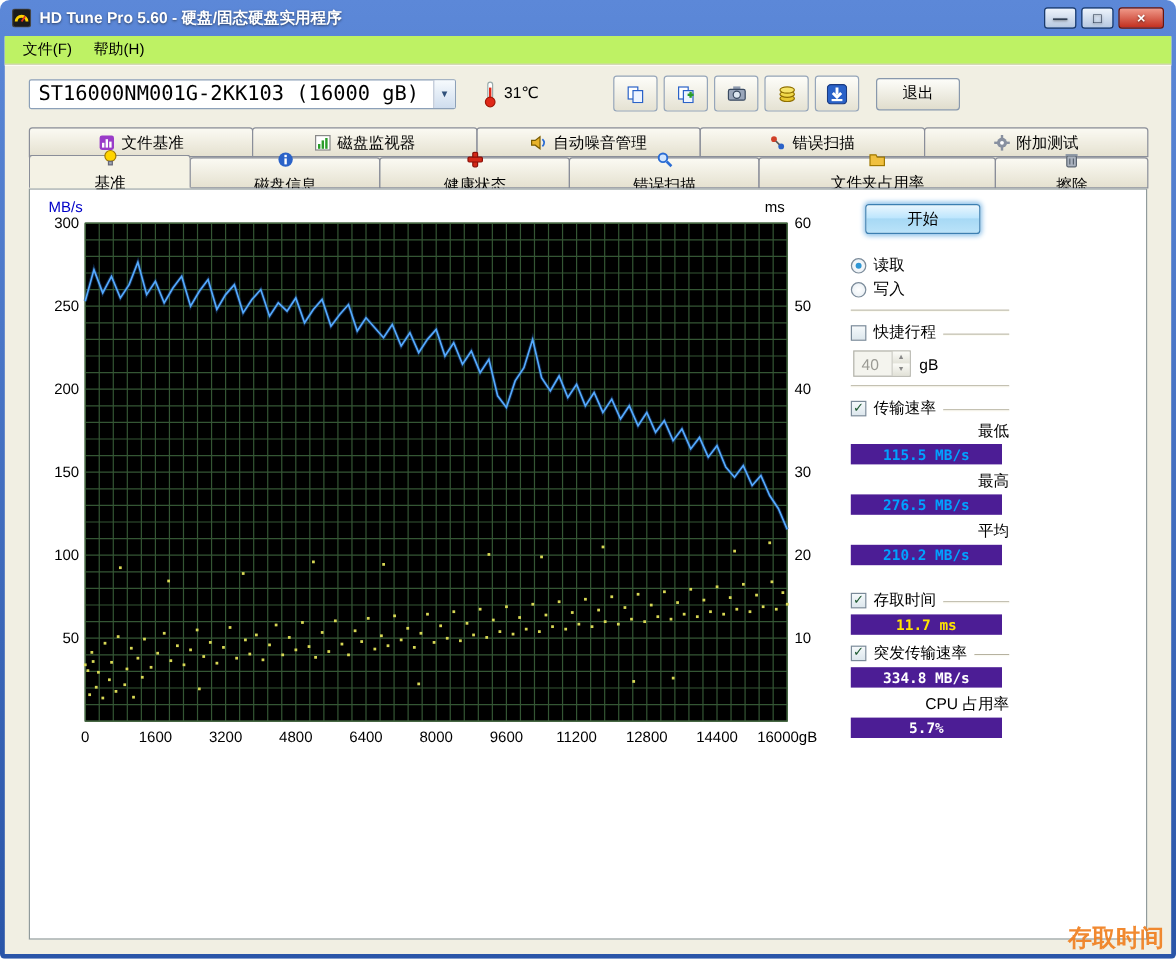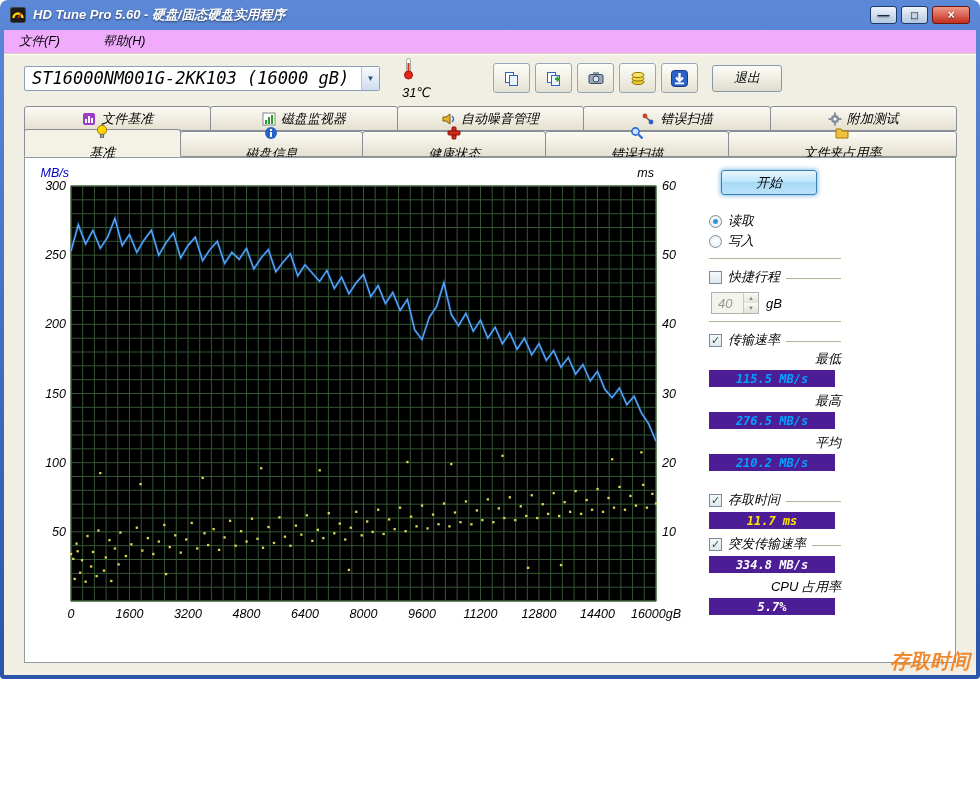--- a/index.html
+++ b/index.html
@@ -1,39 +1,39 @@
 <!DOCTYPE html>
 <html><head>
 <meta charset="utf-8">
 <style>
   * { box-sizing: border-box; margin:0; padding:0; }
   body { width:980px; height:799px; font-family:"Liberation Sans","DejaVu Sans",sans-serif; font-size:12px; }
-  .window { position:relative; width:980px; height:679px; background:linear-gradient(#5c88d8,#2a55a8);
-            border-radius:8px 8px 4px 4px; overflow:hidden;font-style:italic; }
+  .window { position:relative; width:980px; height:799px; background:linear-gradient(#5c88d8,#2a55a8);
+            border-radius:8px 8px 4px 4px; overflow:hidden; }
   .titlebar { height:30px; display:flex; align-items:center; padding:0 10px; color:#fff;
               font-weight:bold; font-size:13px; text-shadow:0 1px 2px rgba(0,0,0,.55); }
   .title-text { margin-left:7px; flex:1; white-space:nowrap; }
   .winbtns { display:flex; gap:4px; }
   .wbtn { width:27px; height:18px; border:1px solid #1a3a6a; border-radius:3px;
           background:linear-gradient(#eef4fc,#b6c8e0); color:#1a2a40; font-size:12px;
           display:flex; align-items:center; justify-content:center; line-height:1; }
   .wbtn.close { width:38px; background:linear-gradient(#f09a8a,#c22e1e); color:#fff; border-color:#6e1408; font-weight:bold; }
   .app { position:absolute; left:4px; right:4px; top:30px; bottom:4px; background:#f1efe3;
          display:flex; flex-direction:column; }
   .menubar { height:24px; display:flex; padding-left:6px;
-             border-bottom:1px solid #d6d2c2; box-shadow:0 1px 0 #fcfbf4; background:#f0abfc;gap:25px; }
+             border-bottom:1px solid #d6d2c2; box-shadow:0 1px 0 #fcfbf4; background:#bef264; }
   .menu-item { padding:3px 9px; font-size:12.5px; }
   .toolbar { height:48px; display:flex; align-items:center; padding:0 20px; }
   .combo { width:356px; height:25px; background:#fff; border:1px solid #8ca0b8; border-radius:2px;
            display:flex; align-items:stretch; }
   .combo-value { flex:1; display:flex; align-items:center; padding:0 7px;
                  font-family:"DejaVu Sans Mono","Liberation Mono",monospace; font-size:17px; white-space:nowrap; overflow:hidden; }
   .combo-btn { width:18px; border-left:1px solid #b8c4d4; background:linear-gradient(#f6fafd,#cfddee);
                display:flex; align-items:center; justify-content:center; font-size:8px; color:#30507a; }
-  .temp { display:flex; gap:5px; margin-left:22px;flex-direction:column; }
+  .temp { display:flex; align-items:center; gap:5px; margin-left:22px; }
   .temp-value { font-size:13px; }
   .btn-group { display:flex; gap:5px; margin-left:62px; }
   .tool-btn { width:37px; height:30px; border:1px solid #96a6ba; border-radius:3px;
               background:linear-gradient(#fdfdf9,#e5e2d3); display:flex; align-items:center; justify-content:center; }
   .exit-btn { margin-left:14px; width:70px; height:27px; border:1px solid #8898ac; border-radius:3px;
               background:linear-gradient(#fdfdf9,#e0ddcd); display:flex; align-items:center; justify-content:center; font-size:13px; }
   .tabs { padding:4px 20px 0; }
   .tabrow { display:flex;text-align:right; }
   .tab { display:flex; align-items:center; justify-content:center; gap:5px; height:25px;
          border:1px solid #8a8e99; border-radius:3px 3px 0 0; margin-right:-1px;
@@ -263,20 +263,31 @@
             </span>
           <span class="tlabel">错误扫描</span>
         </div>
         <div class="tab" style="flex:1.25">
           <span class="ticon">
               <svg width="14" height="13">
                 <path d="M1 3 h5 l1 2 h6 v7 h-12 z" fill="#f0c040" stroke="#a07800"></path>
               </svg>
             </span>
           <span class="tlabel">文件夹占用率</span>
+        </div>
+        <div class="tab" style="flex:0.8">
+          <span class="ticon">
+              <svg width="14" height="14">
+                <rect x="3" y="4" width="8" height="9" rx="1" fill="#aab2be" stroke="#5a6470"></rect>
+                <rect x="2" y="2.4" width="10" height="1.6" fill="#8a94a2"></rect>
+                <line x1="5.5" y1="6" x2="5.5" y2="11" stroke="#5a6470"></line>
+                <line x1="8.5" y1="6" x2="8.5" y2="11" stroke="#5a6470"></line>
+              </svg>
+            </span>
+          <span class="tlabel">擦除</span>
         </div>
       </div>
     </div>
 
     <div class="panel">
 
       <div class="chart-wrap">
         <svg id="chart-svg" width="670" height="470">
             <rect x="38" y="22" width="585" height="415" fill="#000"></rect>
             <line x1="38" y1="22" x2="38" y2="437" stroke="#345634" stroke-width="1"></line>

